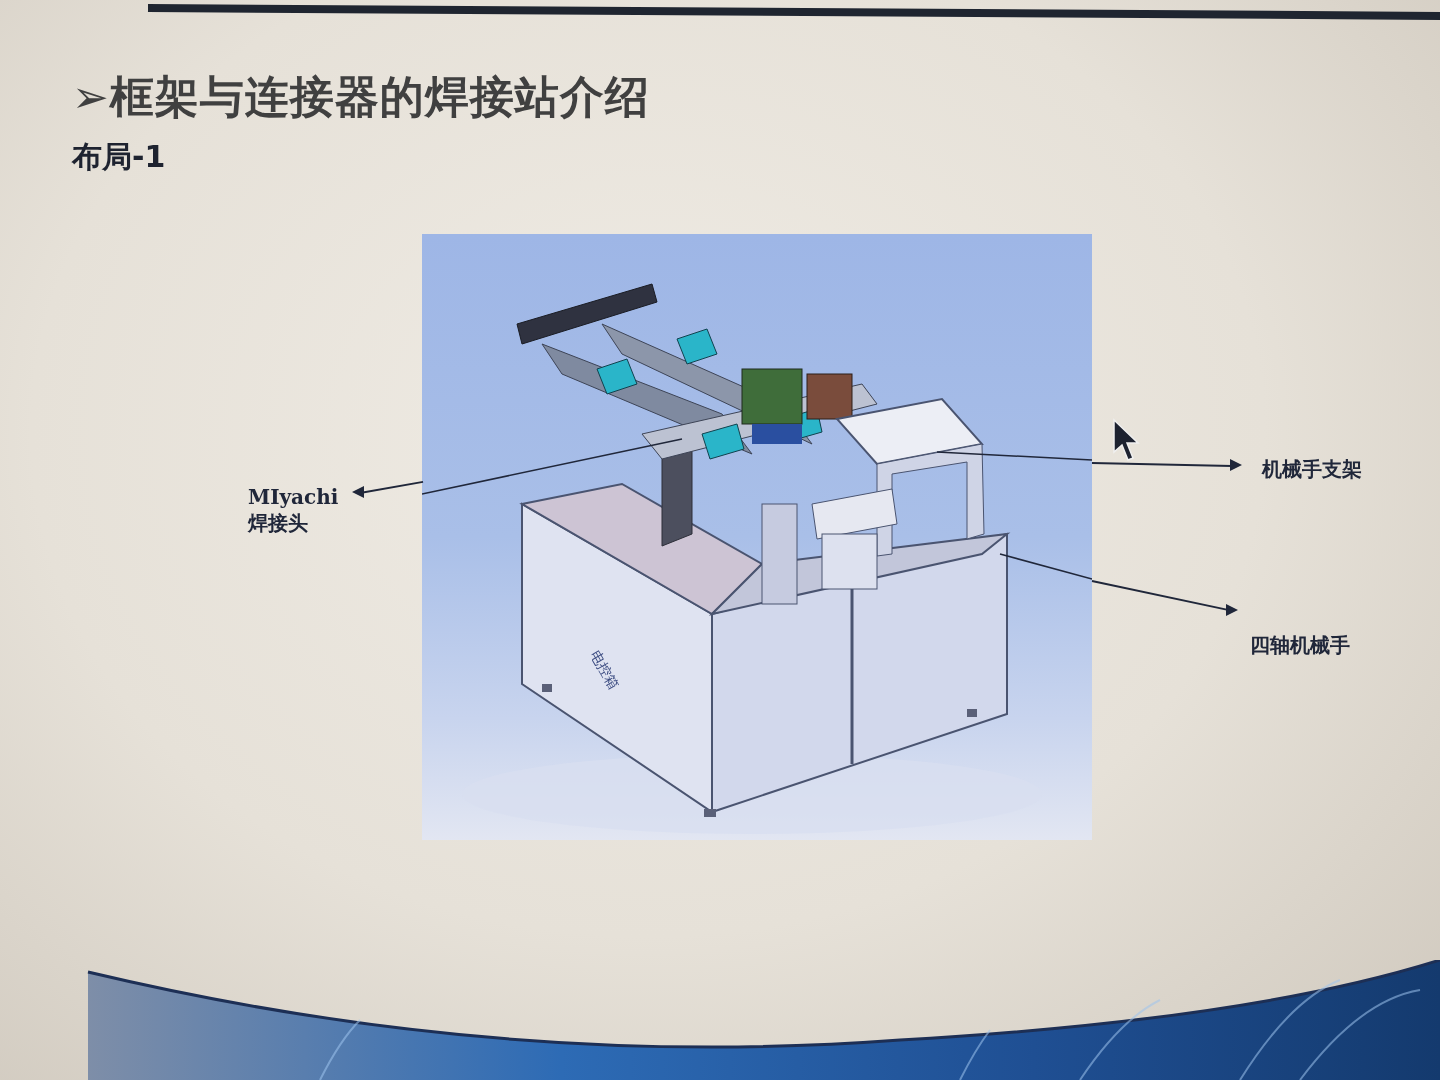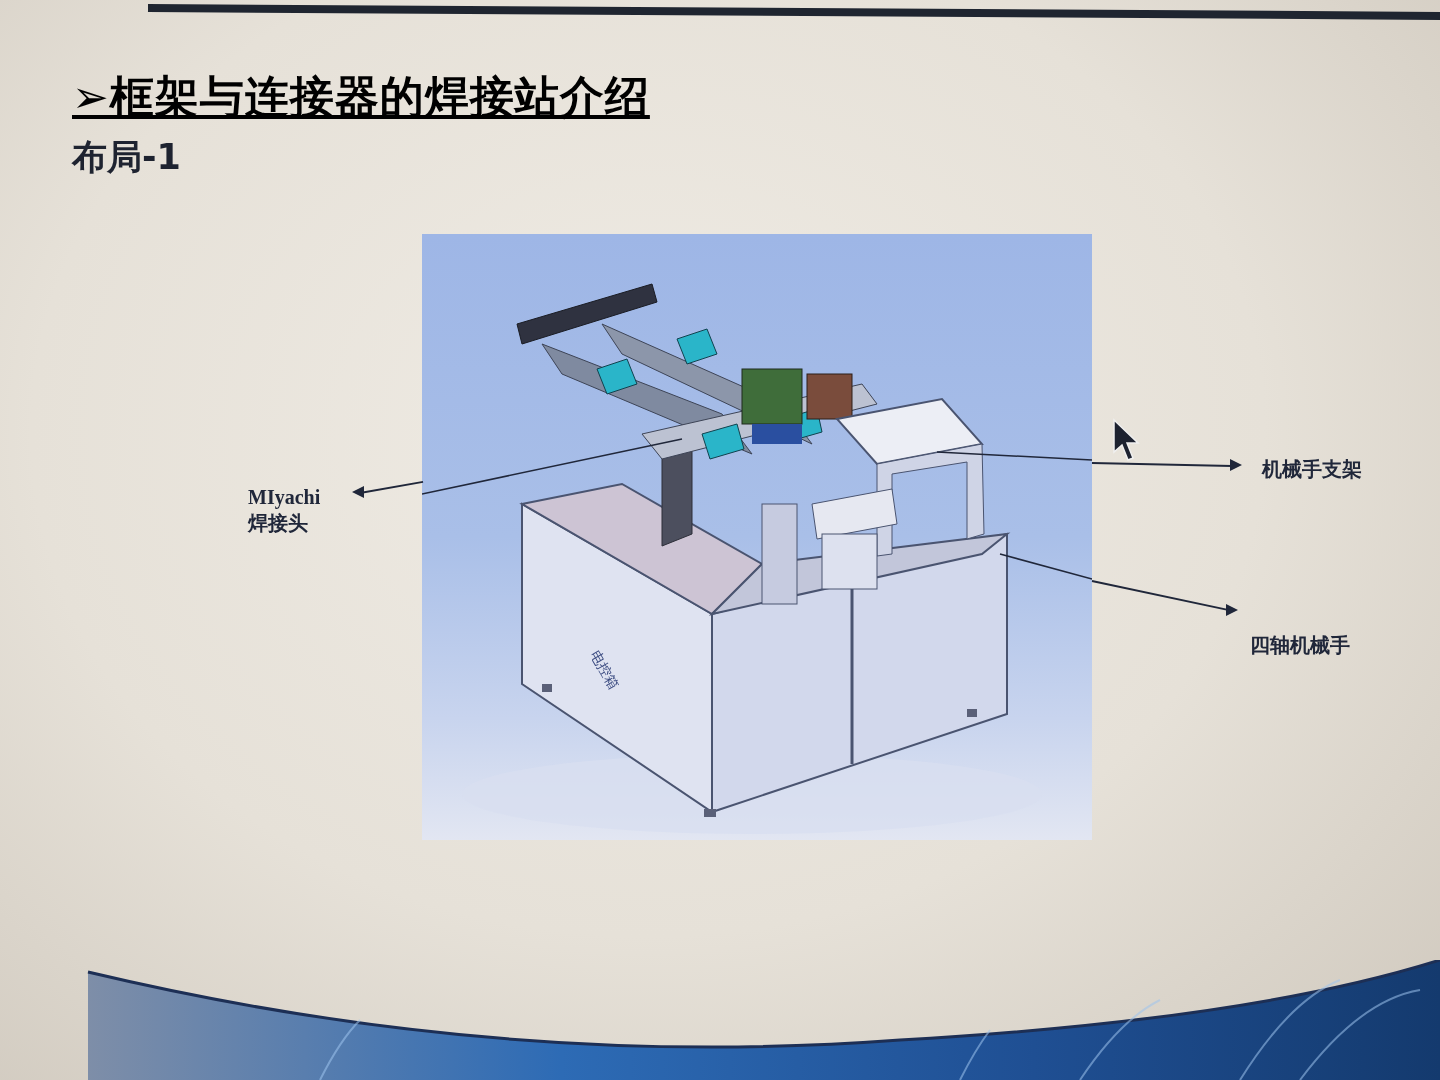--- a/index.html
+++ b/index.html
@@ -7,25 +7,25 @@
     width:1440px; height:1080px; overflow:hidden; position:relative;
     background: radial-gradient(ellipse at 45% 40%, #efebe4 0%, #e6e1d8 55%, #cfc8bd 100%);
     font-family: "DejaVu Sans", sans-serif;
   }
   .top-rule {
     position:absolute; left:148px; top:4px; width:1300px; height:8px;
     background:#1f2530; transform: rotate(0.35deg); transform-origin:left center;
   }
   .title {
     position:absolute; left:72px; top:70px;
-    font-size:44px; font-weight:bold; color:#000000; letter-spacing:1px; line-height:54px;text-decoration:underline;
+    font-size:44px; font-weight:bold; color:#404040; letter-spacing:1px; line-height:54px;
   }
   .subtitle {
     position:absolute; left:72px; top:130px;
-    font-size:35px; font-weight:bold; color:#1e2330; line-height:54px;
+    font-size:30px; font-weight:bold; color:#1e2330; line-height:54px;
   }
   .figure {
     position:absolute; left:422px; top:234px; width:670px; height:606px;
     background: linear-gradient(180deg, #9eb6e6 0%, #a9bfe8 50%, #c8d4ee 80%, #e2e6f2 100%);
     overflow:hidden;
   }
   .callout {
     position:absolute; font-family:"DejaVu Serif", serif; font-weight:bold;
     color:#20273a; font-size:20px; line-height:26px;
   }
@@ -93,21 +93,21 @@
 
 <div class="arrow-line" style="left:360px;top:492px;width:64px;transform:rotate(-10deg);"></div>
 <div style="position:absolute;left:352px;top:486px;width:0;height:0;border-top:6px solid transparent;border-bottom:6px solid transparent;border-right:12px solid #20273a;"></div>
 
 <div class="arrow-line" style="left:1092px;top:462px;width:140px;transform:rotate(1.2deg);"></div>
 <div style="position:absolute;left:1230px;top:459px;width:0;height:0;border-top:6px solid transparent;border-bottom:6px solid transparent;border-left:12px solid #20273a;"></div>
 
 <div class="arrow-line" style="left:1092px;top:580px;width:140px;transform:rotate(12deg);"></div>
 <div style="position:absolute;left:1226px;top:604px;width:0;height:0;border-top:6px solid transparent;border-bottom:6px solid transparent;border-left:12px solid #20273a;"></div>
 
-<div class="callout" style="left:248px;top:484px;font-family:Liberation Serif, serif;">
+<div class="callout" style="left:248px;top:484px;">
   <div>MIyachi</div>
   <div>焊接头</div>
 </div>
 <div class="callout" style="left:1262px;top:456px;">机械手支架</div>
 <div class="callout" style="left:1250px;top:632px;">四轴机械手</div>
 
 <svg class="cursor" width="28" height="44" viewBox="0 0 28 44">
   <polygon points="2,2 2,34 10,27 16,42 21,40 15,25 26,25" fill="#1d2230" stroke="#f0f0f0" stroke-width="1.5"></polygon>
 </svg>
 

